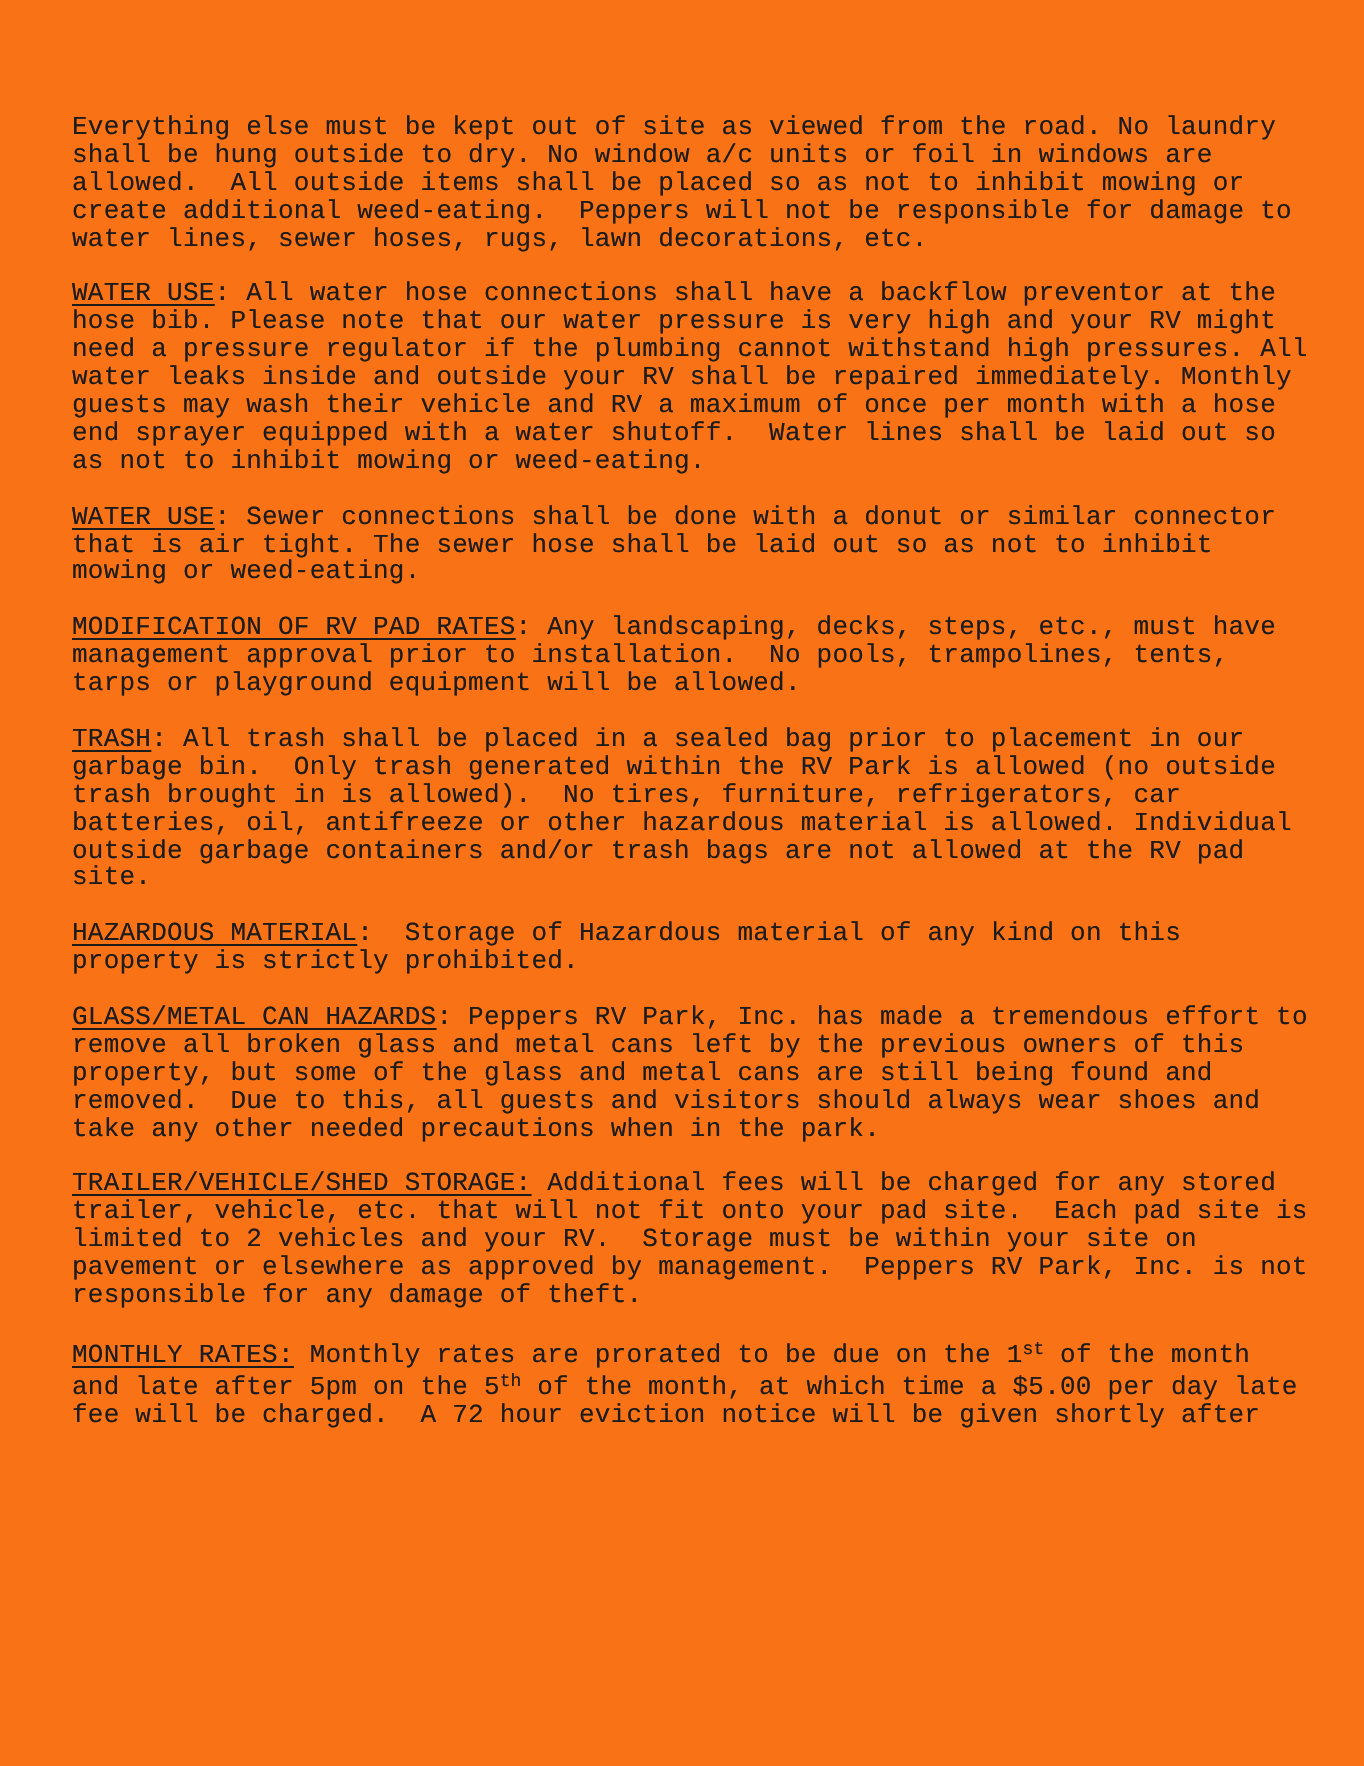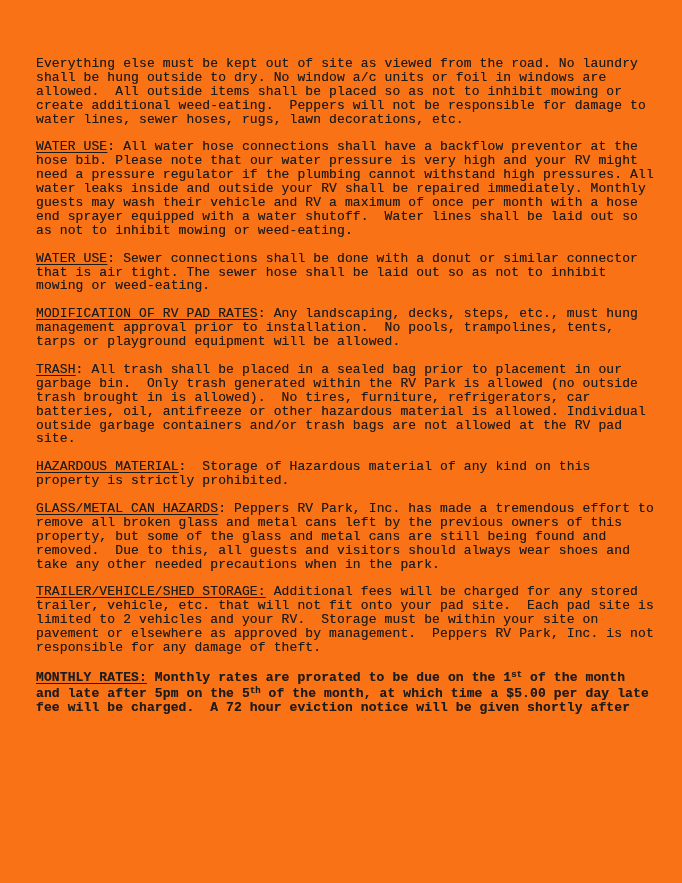--- a/index.html
+++ b/index.html
@@ -23,21 +23,21 @@
     font-size: 13px;
     line-height: 13.9px;
     letter-spacing: 0.12px;
     color: #1c1c1c;
     text-shadow: 0 0 0.3px rgba(20,20,20,0.55);
   }
   .para {
     margin: 0 0 13.9px 0;
     white-space: pre-wrap;
   }
-  .para:last-child { margin-bottom: 12px; font-weight: bold; }
+  .para:last-child { margin-bottom: 12px; }
   .run.normal { }
   .run.underline {
     text-decoration: underline;
     text-underline-offset: 2px;
     text-decoration-thickness: 1px;
   }
   .run.bold {
     font-weight: normal;
   }
   .run.superscript {
@@ -47,20 +47,20 @@
   }
 </style>
 </head>
 <body>
 
 <div class="page">
   <div class="doc">
       <p class="para"><span class="run normal">Everything else must be kept out of site as viewed from the road. No laundry shall be hung outside to dry. No window a/c units or foil in windows are allowed.  All outside items shall be placed so as not to inhibit mowing or create additional weed-eating.  Peppers will not be responsible for damage to water lines, sewer hoses, rugs, lawn decorations, etc.</span></p>
       <p class="para"><span class="run underline">WATER USE</span><span class="run normal">: All water hose connections shall have a backflow preventor at the hose bib. </span><span class="run bold">Please note that our water pressure is very high and your RV might need a pressure regulator if the plumbing cannot withstand high pressures. All water leaks inside and outside your RV shall be repaired immediately.</span><span class="run normal"> Monthly guests may wash their vehicle and RV a maximum of once per month with a hose end sprayer equipped with a water shutoff.  Water lines shall be laid out so as not to inhibit mowing or weed-eating.</span></p>
       <p class="para"><span class="run underline">WATER USE</span><span class="run normal">: Sewer connections shall be done with a donut or similar connector that is air tight. The sewer hose shall be laid out so as not to inhibit mowing or weed-eating.</span></p>
-      <p class="para"><span class="run underline">MODIFICATION OF RV PAD RATES</span><span class="run normal">: Any landscaping, decks, steps, etc., must hung management approval prior to installation.  No pools, trampolines, tents, tarps or playground equipment will be allowed.</span></p>
+      <p class="para"><span class="run underline">MODIFICATION OF RV PAD RATES</span><span class="run normal">: Any landscaping, decks, steps, etc., must have management approval prior to installation.  No pools, trampolines, tents, tarps or playground equipment will be allowed.</span></p>
       <p class="para"><span class="run underline">TRASH</span><span class="run normal">: All trash shall be placed in a sealed bag prior to placement in our garbage bin.  Only trash generated within the RV Park is allowed (no outside trash brought in is allowed).  No tires, furniture, refrigerators, car batteries, oil, antifreeze or other hazardous material is allowed. Individual outside garbage containers and/or trash bags are not allowed at the RV pad site.</span></p>
       <p class="para"><span class="run underline">HAZARDOUS MATERIAL</span><span class="run normal">:  Storage of Hazardous material of any kind on this property is strictly prohibited.</span></p>
       <p class="para"><span class="run underline">GLASS/METAL CAN HAZARDS</span><span class="run normal">: Peppers RV Park, Inc. has made a tremendous effort to remove all broken glass and metal cans left by the previous owners of this property, but some of the glass and metal cans are still being found and removed.  Due to this, all guests and visitors should always wear shoes and take any other needed precautions when in the park.</span></p>
       <p class="para"><span class="run underline">TRAILER/VEHICLE/SHED STORAGE:</span><span class="run normal"> Additional fees will be charged for any stored trailer, vehicle, etc. that will not fit onto your pad site.  Each pad site is limited to 2 vehicles and your RV.  Storage must be within your site on pavement or elsewhere as approved by management.  Peppers RV Park, Inc. is not responsible for any damage of theft.</span></p>
       <p class="para"><span class="run underline">MONTHLY RATES:</span><span class="run normal"> Monthly rates are prorated to be due on the 1</span><span class="run superscript">st</span><span class="run normal"> of the month and late after 5pm on the 5</span><span class="run superscript">th</span><span class="run normal"> of the month, at which time a $5.00 per day late fee will be charged.  A 72 hour eviction notice will be given shortly after</span></p>
     </div>
 </div>
 
 </body></html>

